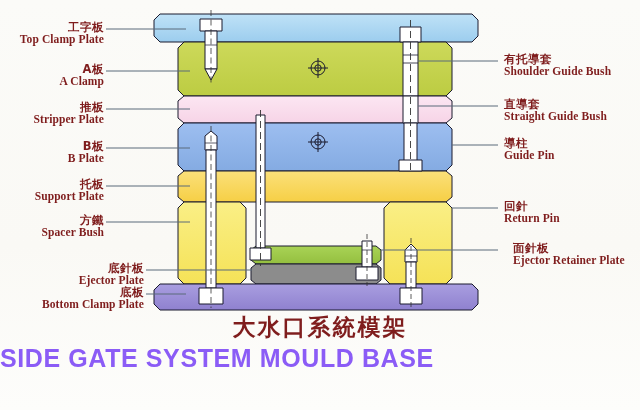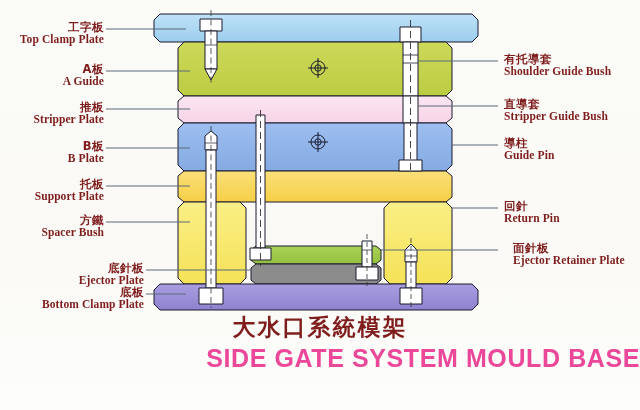--- a/index.html
+++ b/index.html
@@ -22,23 +22,23 @@
   
   #diagram{position:absolute;left:0;top:0;width:640px;height:410px;}
 
   
   .title-cn{
     position:absolute;left:0;right:0;top:312px;text-align:center;
     font-family:"DejaVu Sans",sans-serif;font-size:23px;font-weight:700;
     letter-spacing:2px;color:#7f1d1d;
   }
   .title-en{
-    position:absolute;left:0;right:0;top:344px;text-align:right;
+    position:absolute;left:0;right:0;top:344px;text-align:left;
     font-family:"Liberation Sans",sans-serif;font-size:25px;font-weight:700;
-    letter-spacing:.6px;color:#ec4899;
+    letter-spacing:.6px;color:#8b5cf6;
   }
 </style>
 </head>
 <body>
 
 <div id="root">
 
   <svg id="diagram" viewBox="0 0 640 410">
     <defs>
       <linearGradient id="gTop" x1="0" y1="0" x2="0" y2="1">
@@ -167,21 +167,21 @@
       <line x1="381" y1="250" x2="498" y2="250"></line>
     </g>
   </svg>
 
   <div class="label left" style="right:536px;top:21px;">
     <span class="cn">工字板</span>
     <span class="en">Top Clamp Plate</span>
   </div>
   <div class="label left" style="right:536px;top:63px;">
     <span class="cn">A板</span>
-    <span class="en">A Guide</span>
+    <span class="en">A Clamp</span>
   </div>
   <div class="label left" style="right:536px;top:101px;">
     <span class="cn">推板</span>
     <span class="en">Stripper Plate</span>
   </div>
   <div class="label left" style="right:536px;top:140px;">
     <span class="cn">B板</span>
     <span class="en">B Plate</span>
   </div>
   <div class="label left" style="right:536px;top:178px;">
@@ -200,21 +200,21 @@
     <span class="cn">有托導套</span>
     <span class="en">Shoulder Guide Bush</span>
   </div>
 
   <div class="label left" style="right:496px;top:286px;">
     <span class="cn">底板</span>
     <span class="en">Bottom Clamp Plate</span>
   </div>
   <div class="label right" style="left:504px;top:98px;">
     <span class="cn">直導套</span>
-    <span class="en">Stripper Guide Bush</span>
+    <span class="en">Straight Guide Bush</span>
   </div>
   <div class="label right" style="left:504px;top:137px;">
     <span class="cn">導柱</span>
     <span class="en">Guide Pin</span>
   </div>
   <div class="label right" style="left:504px;top:200px;">
     <span class="cn">回針</span>
     <span class="en">Return Pin</span>
   </div>
   <div class="label right" style="left:513px;top:242px;">

